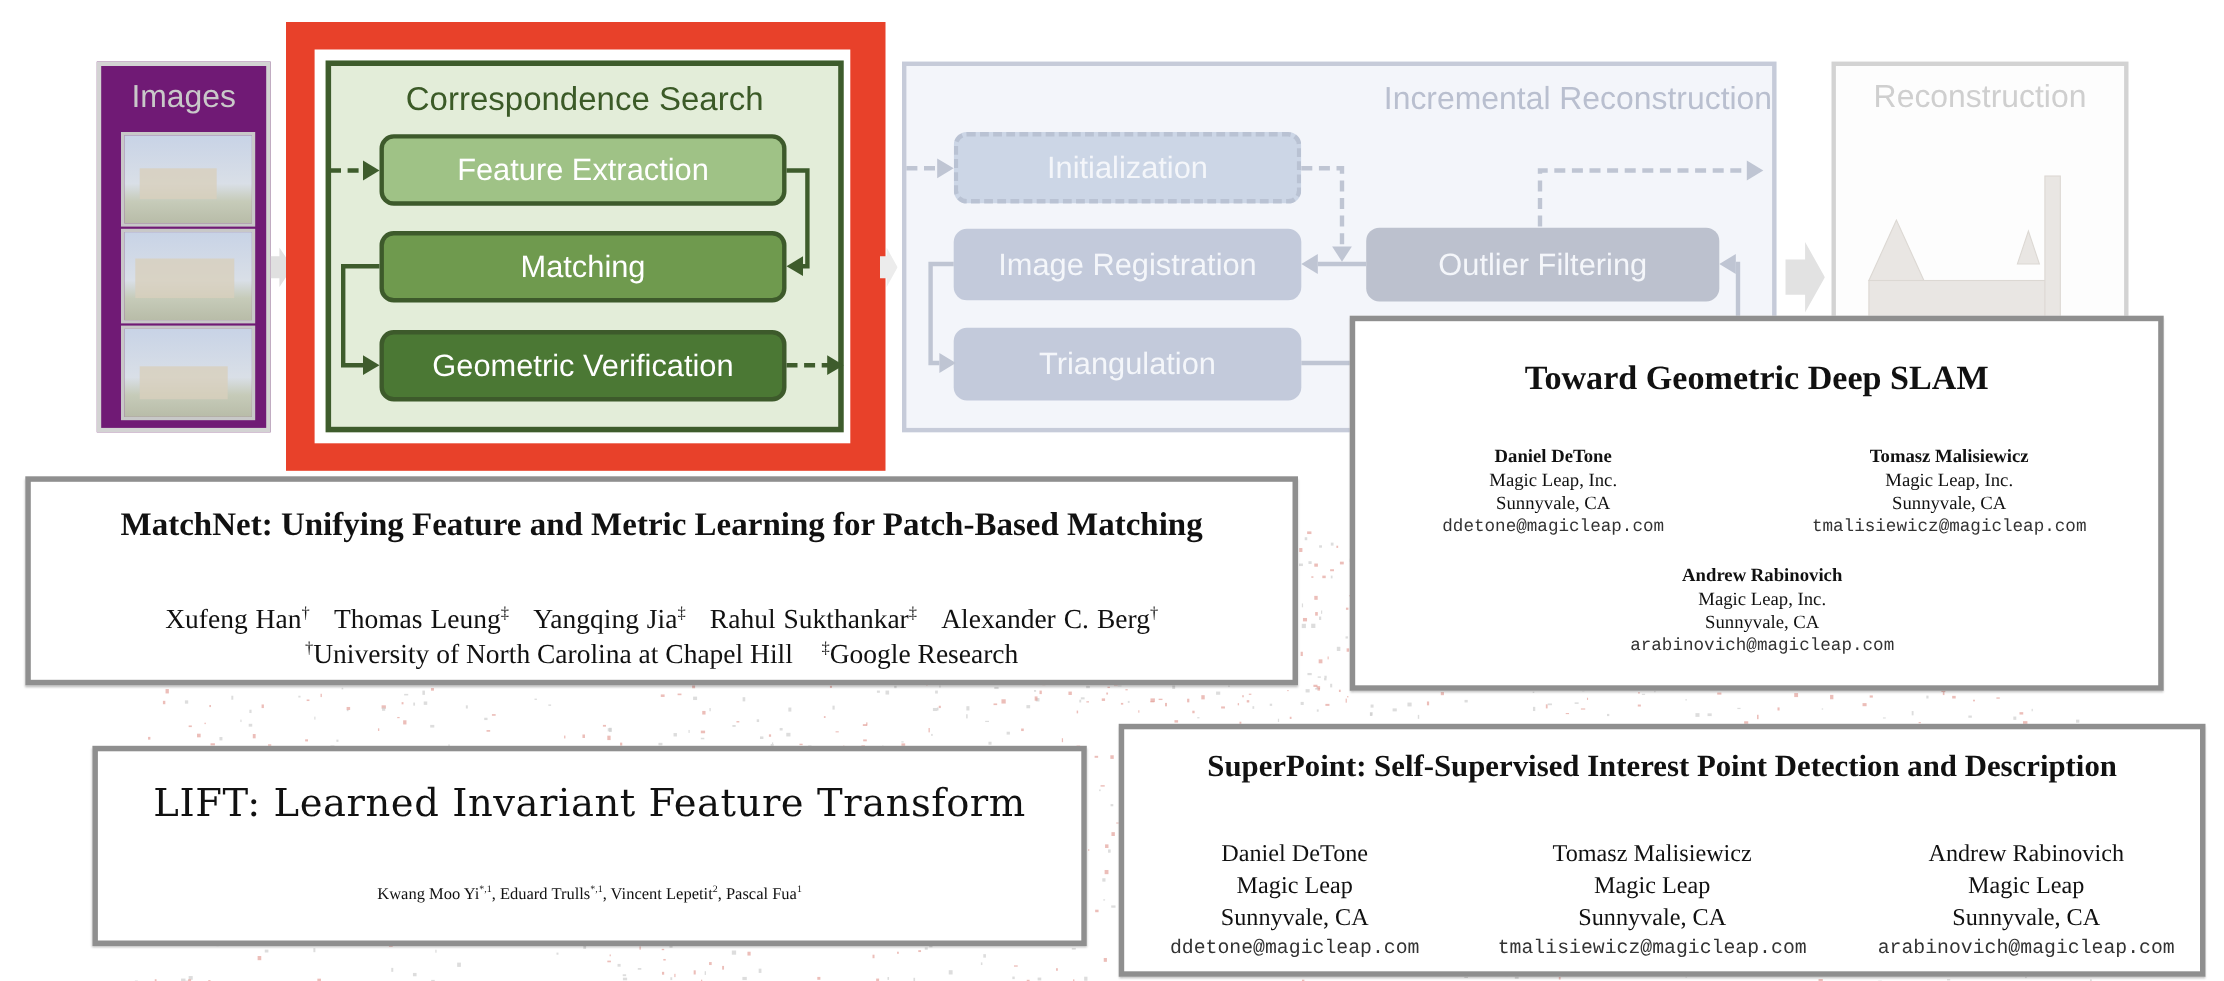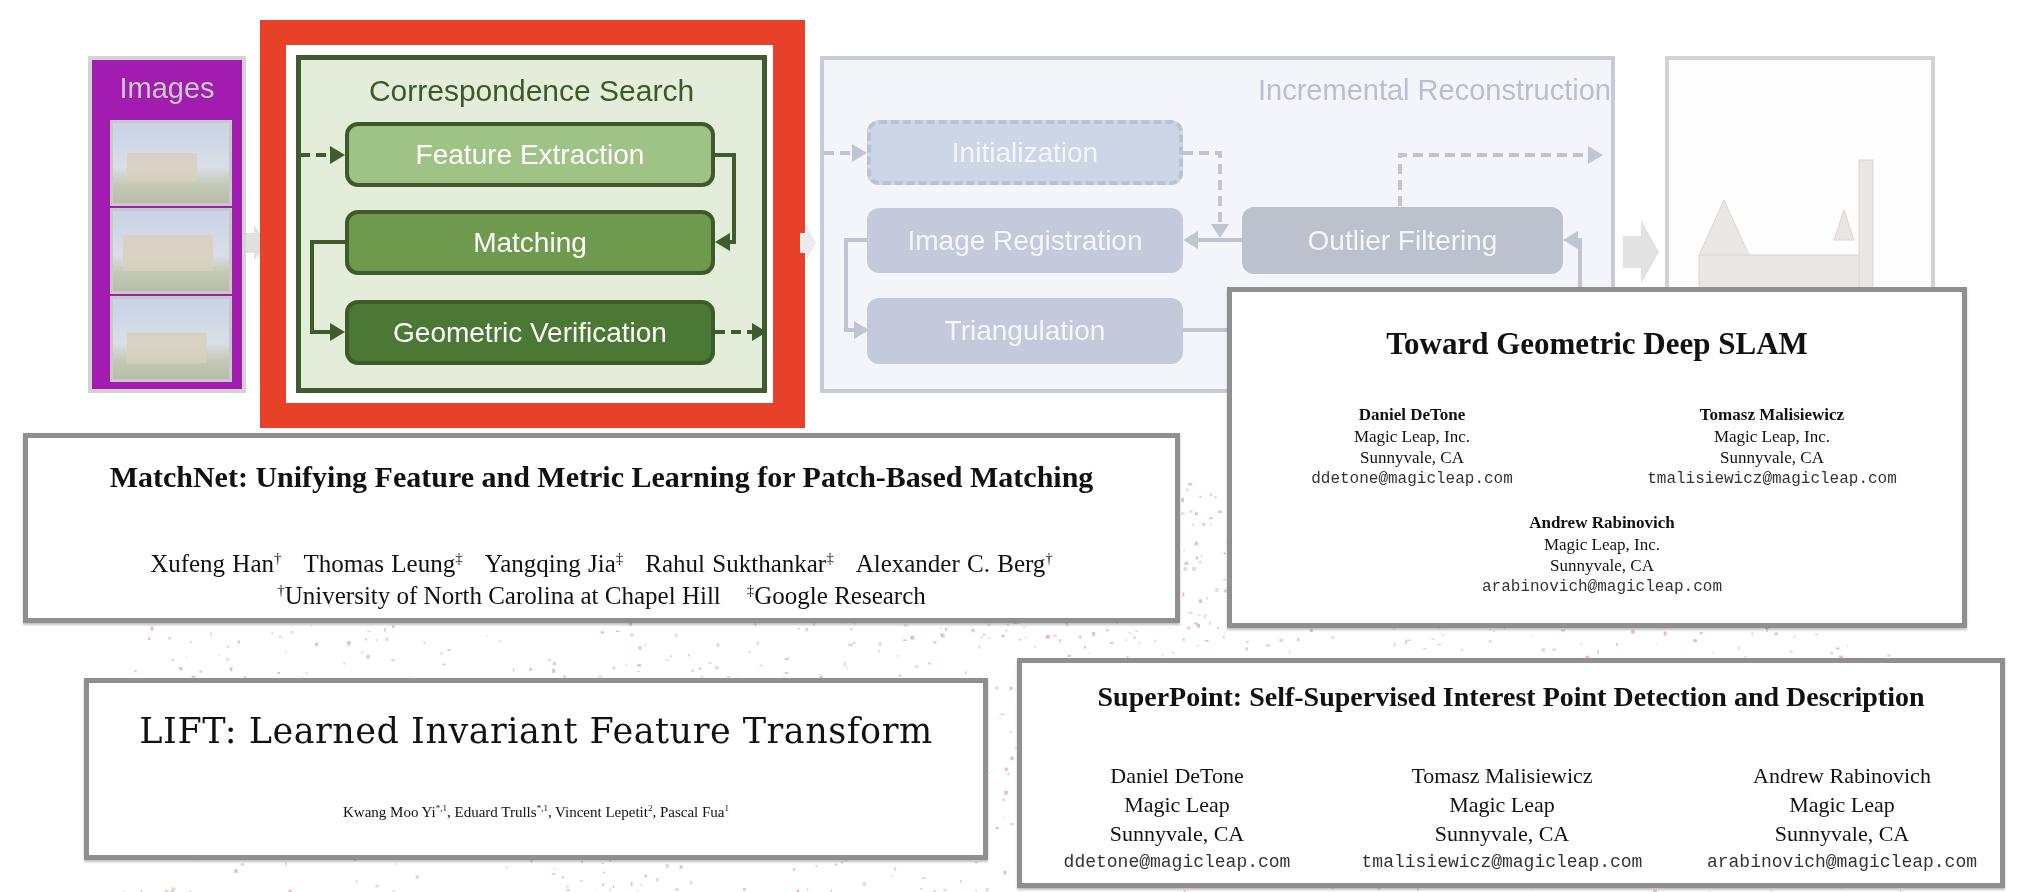--- a/index.html
+++ b/index.html
@@ -3,21 +3,21 @@
 <meta charset="utf-8">
 <style>
   html, body { margin:0; padding:0; }
   body { width:2022px; height:892px; position:relative; overflow:hidden; background:#ffffff; font-family:"Liberation Sans", sans-serif; }
   .abs { position:absolute; box-sizing:border-box; }
 
   
   #bg-cloud { position:absolute; left:0; top:0; width:2022px; height:892px; }
 
   
-  .faded-frame { border:4px solid #d3d3d3; background:#a21caf; }
+  .faded-frame { border:4px solid #d3d3d3; background:#701a75; }
   .faded-title { position:absolute; left:0; right:0; text-align:center; color:#c9c9c9; font-size:29px; }
   .thumb { position:absolute; border:3px solid #c8c8c8; background:linear-gradient(180deg,#c8d3e6 0%, #d9dfe7 55%, #c6cbb9 75%, #b8bca8 100%); }
   .thumb .bld { position:absolute; background:#d8cfbd; opacity:.8; }
 
   .incr-frame { border:4px solid #c6cbd9; background:#f3f5fa; }
   .incr-title { color:#b9bfcf; }
   .incr-node { position:absolute; border-radius:12px; background:#c3cadb; color:#f4f6fa; font-size:28px; display:flex; align-items:center; justify-content:center; }
   .incr-node.dashed { background:#ccd6e6; border:4px dashed #b9c2d3; }
   .incr-node.dark { background:#bcc1ce; }
 
@@ -1526,20 +1526,21 @@
     <polygon points="768,90 783,99 768,108"></polygon>
     <polygon points="758,175 743,184 758,193"></polygon>
   </g>
 </svg>
 
 <svg class="abs" style="left:1623px;top:220px;width:36px;height:64px;">
   <polygon points="0,16 18,16 18,0 36,32 18,64 18,48 0,48" fill="#e2e2e2"></polygon>
 </svg>
 
 <div class="abs faded-frame" style="left:1665px;top:56px;width:270px;height:337px;background:#fdfdfd;">
+  <div class="faded-title" style="top:12px;color:#cfcfcf;">Reconstruction</div>
   <svg style="position:absolute;left:20px;top:80px;width:230px;height:250px;" viewBox="0 0 230 250">
     <g fill="#e9e6e3" stroke="#dcd8d3" stroke-width="1">
       <polygon points="10,115 35,60 60,115"></polygon>
       <rect x="10" y="115" width="165" height="130"></rect>
       <polygon points="145,100 155,70 165,100"></polygon>
       <rect x="170" y="20" width="14" height="200"></rect>
     </g>
   </svg>
 </div>
 

